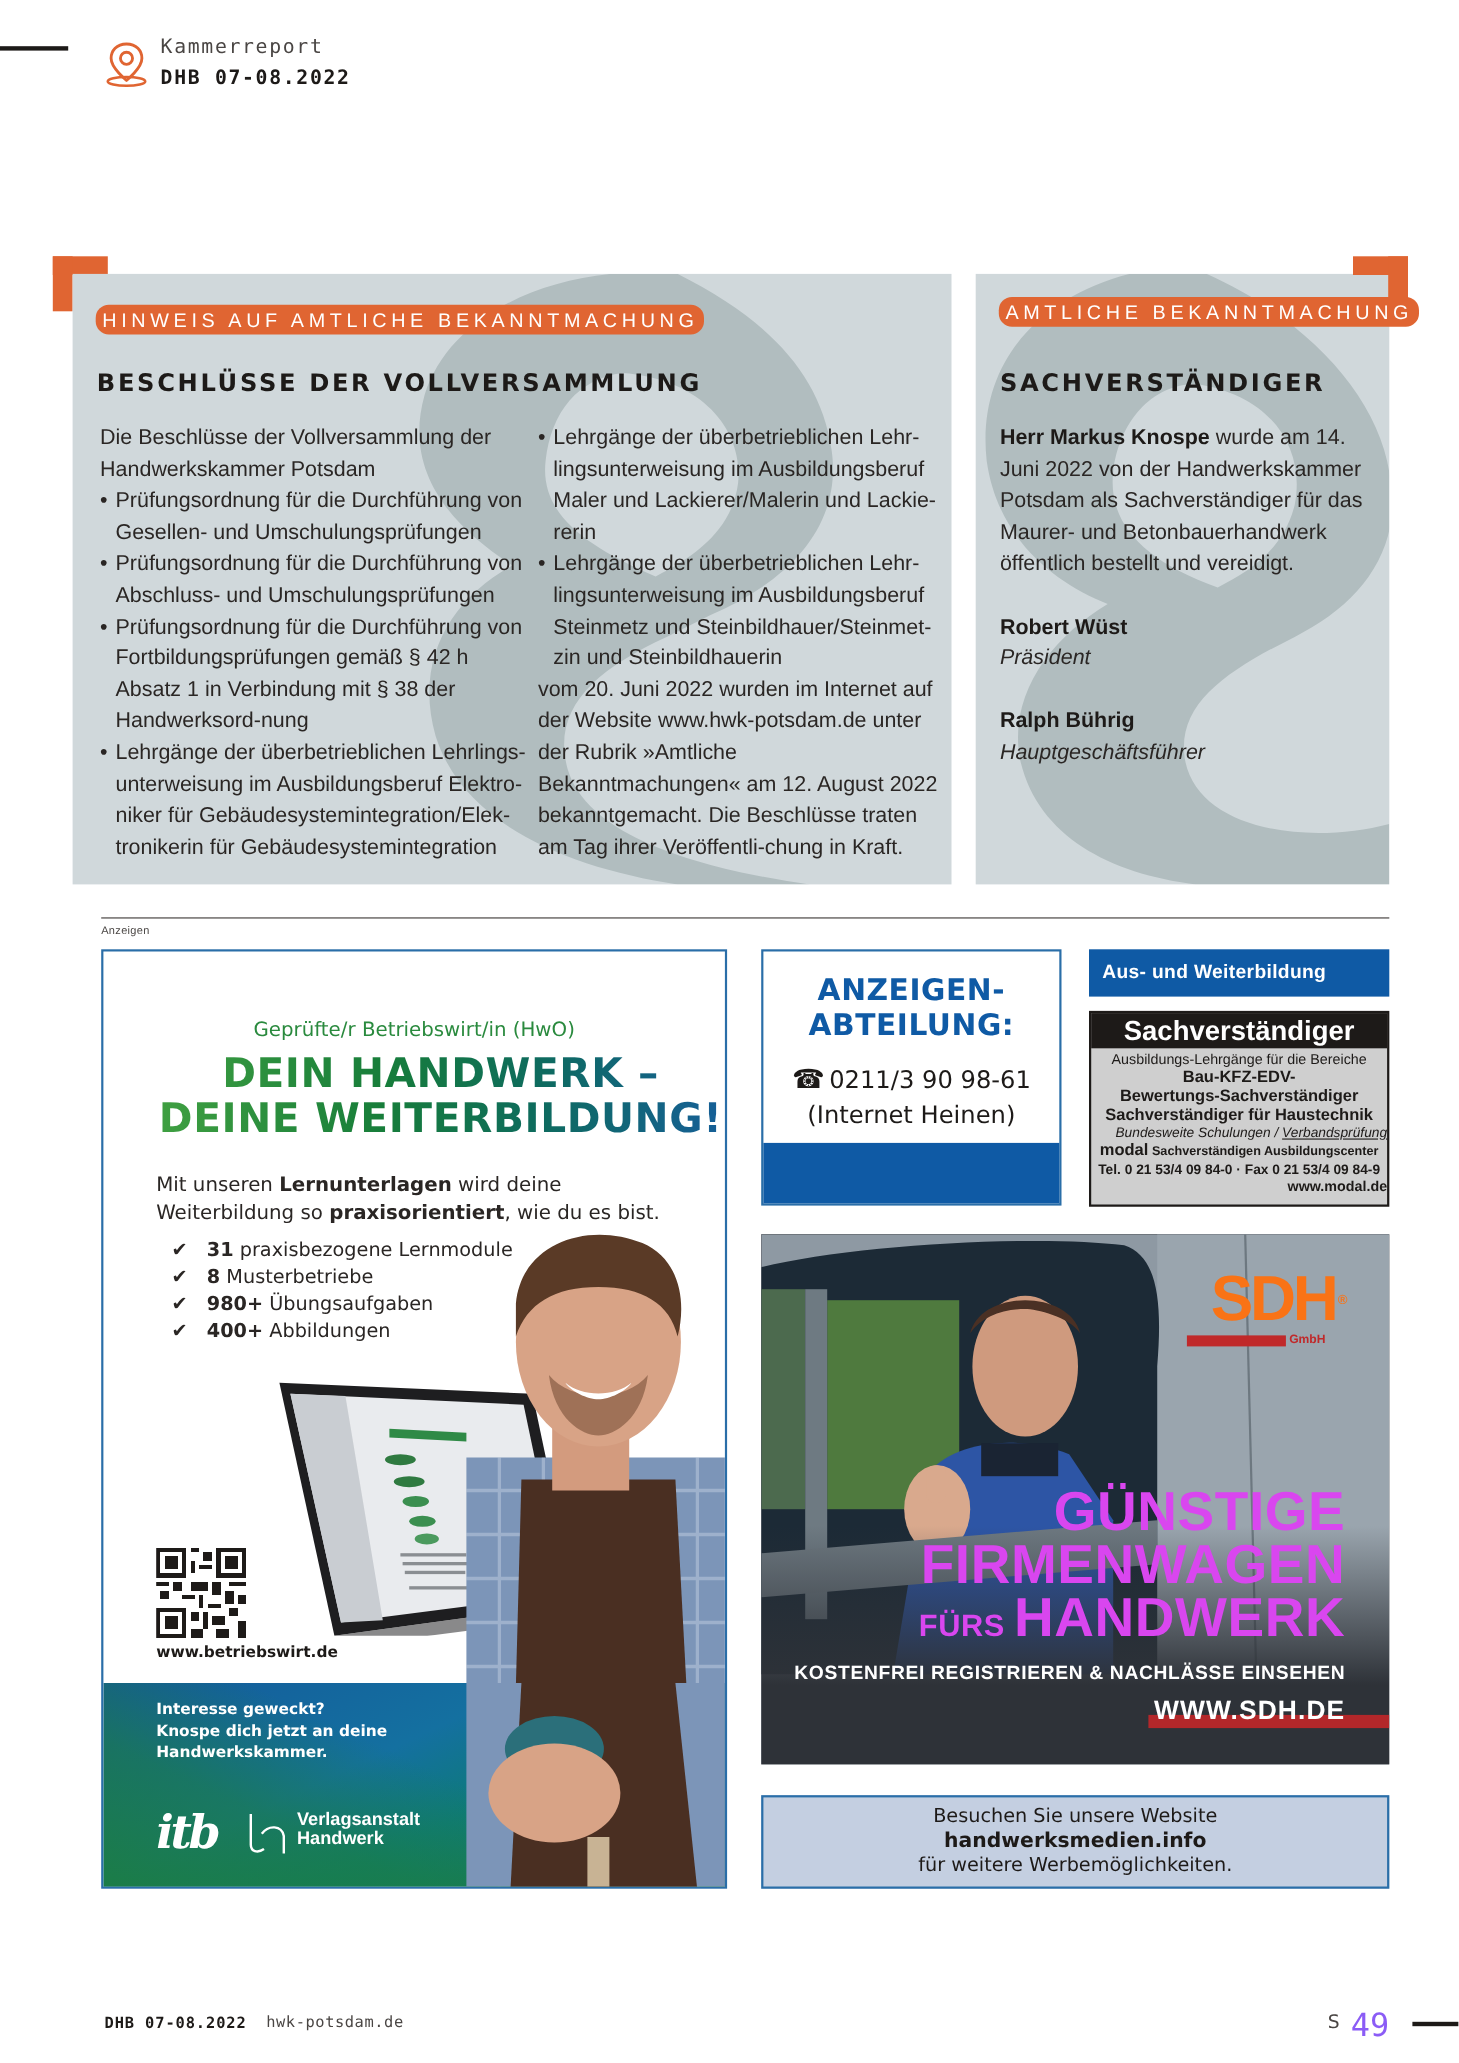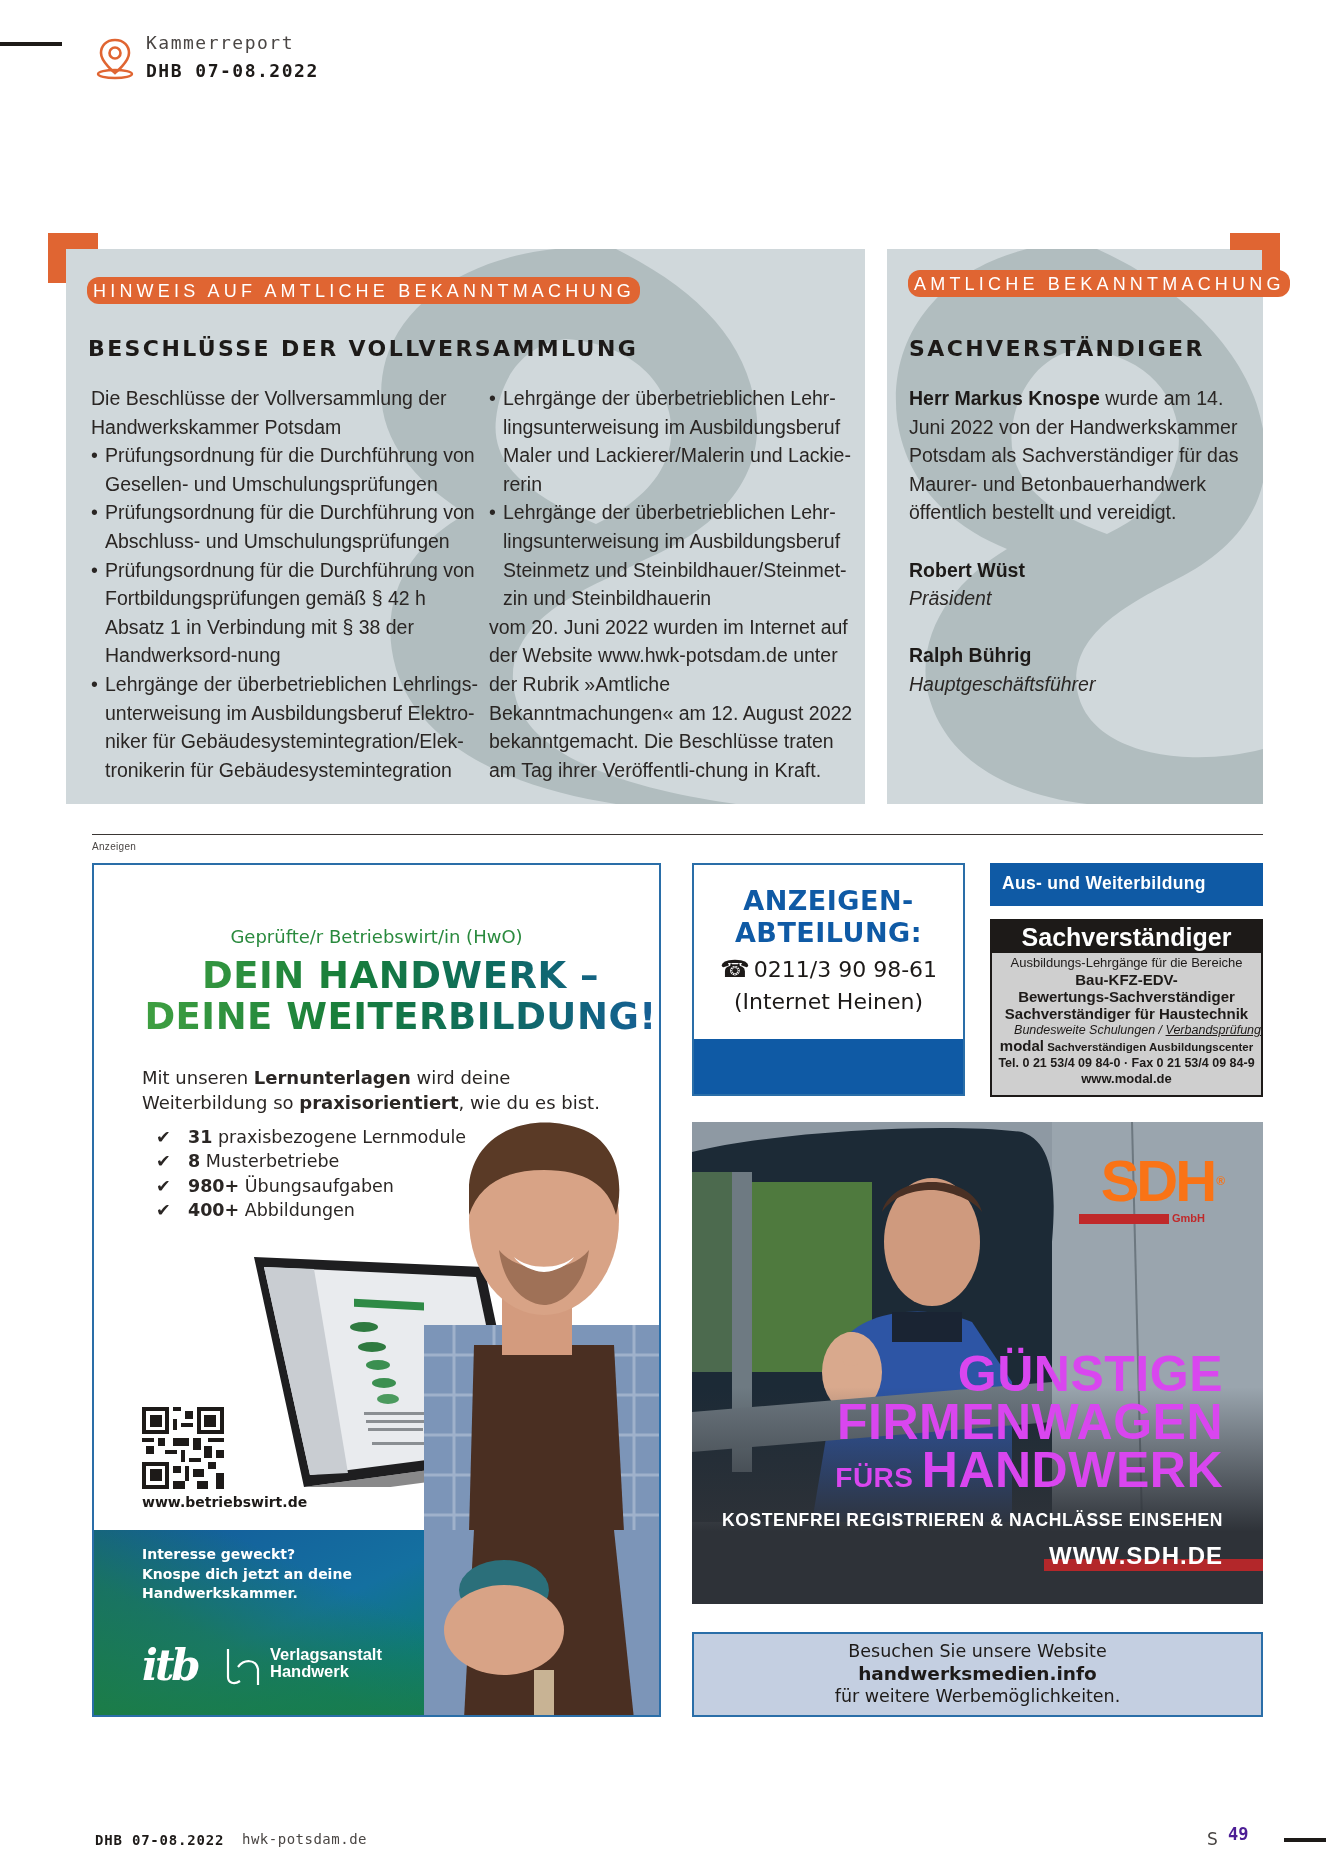--- a/index.html
+++ b/index.html
@@ -52,37 +52,37 @@
   .bw-band { position: absolute; left: 0; top: 665px; width: 569px; height: 189px; background: linear-gradient(155deg, #145a9a 0%, #1470a0 40%, #0e7a7a 60%, #1c7e3c 100%); }
   .bw-band-tri { position: absolute; left: 0; top: 665px; width: 569px; height: 189px; background: linear-gradient(25deg, rgba(28,126,60,0.9) 0%, rgba(28,126,60,0.6) 30%, rgba(20,90,154,0) 55%); }
   .bw-cta { position: absolute; left: 48px; top: 680px; font-family: "DejaVu Sans", sans-serif; font-weight: bold; font-size: 14px; line-height: 19.5px; color: #ffffff; }
   .bw-logo-itb { position: absolute; left: 48px; top: 780px; font-family: "DejaVu Serif", serif; font-weight: bold; font-style: italic; font-size: 42px; color: #ffffff; letter-spacing: -3px; line-height: 42px; }
   .bw-logo-vh-mark { position: absolute; left: 130px; top: 782px; width: 40px; height: 40px; }
   .bw-logo-vh { position: absolute; left: 176px; top: 781px; font-family: "Liberation Sans Narrow", "Liberation Sans", sans-serif; font-weight: bold; font-size: 16.5px; line-height: 17px; color: #ffffff; }
 
   
   .ad-dept { position: absolute; left: 692px; top: 863px; width: 273px; height: 233px; border: 2px solid #2a6ea8; background: #ffffff; }
   .dept-title { position: absolute; left: 0; width: 100%; top: 20px; text-align: center; font-family: "DejaVu Sans", sans-serif; font-weight: bold; font-size: 27px; line-height: 32px; color: #0f5aa5; letter-spacing: 0.5px; }
-  .dept-phone { position: absolute; left: 0; width: 100%; top: 88px; text-align: center; font-family: "DejaVu Sans", sans-serif; font-size: 22px; line-height: 32px; color: #1d1a18; }
+  .dept-phone { position: absolute; left: 0; width: 100%; top: 100px; text-align: center; font-family: "DejaVu Sans", sans-serif; font-size: 22px; line-height: 32px; color: #1d1a18; }
   .dept-phone .tel { font-size: 24px; margin-right: 4px; }
   .dept-band { position: absolute; left: 0; bottom: 0; width: 100%; height: 55px; background: #0f5aa5; }
 
   
   .ad-modal-head { position: absolute; left: 990px; top: 863px; width: 273px; height: 43px; background: #0f5aa5; color: #ffffff; font-family: "Liberation Sans Narrow", "Liberation Sans", sans-serif; font-weight: bold; font-size: 17.5px; padding: 10px 12px; letter-spacing: 0.3px; }
   .ad-modal { position: absolute; left: 990px; top: 919px; width: 273px; height: 178px; border: 2px solid #1d1a18; background: #cfcfcf; }
   .modal-title { position: absolute; left: 0; top: 0; width: 100%; height: 32px; background: #1d1a18; color: #ffffff; text-align: center; font-family: "Liberation Sans", sans-serif; font-weight: bold; font-size: 25px; line-height: 32px; }
   .modal-body { position: absolute; left: 0; top: 34px; width: 100%; text-align: center; font-family: "Liberation Sans", sans-serif; color: #1d1a18; }
   .modal-body .l1 { font-size: 13px; line-height: 16px; }
   .modal-body .l2 { font-weight: bold; font-size: 15px; line-height: 17px; }
   .modal-body .l3 { font-style: italic; font-size: 12.5px; line-height: 16px; text-align: right; }
   .modal-body .l3 u { text-decoration: underline; }
   .modal-body .l4 { font-weight: bold; font-size: 11.5px; line-height: 16px; white-space: nowrap; }
   .modal-body .l4 .big { font-size: 15px; }
   .modal-body .l5 { font-weight: bold; font-size: 12.5px; line-height: 16px; }
-  .modal-body .l6 { font-weight: bold; font-size: 13px; line-height: 16px; }
+  .modal-body .l6 { font-weight: bold; font-size: 13px; line-height: 16px; text-align: right; }
 
   
   .ad-sdh { position: absolute; left: 692px; top: 1122px; width: 571px; height: 482px; background: #2e3238; overflow: hidden; }
   .sdh-van { position: absolute; left: 0; top: 0; width: 571px; height: 482px; }
   .sdh-logo { position: absolute; right: 38px; top: 30px; font-family: "Liberation Sans", sans-serif; font-weight: bold; font-size: 58px; letter-spacing: -3px; color: #f97316; line-height: 58px; }
   .sdh-logo sup { font-size: 12px; vertical-align: top; letter-spacing: 0; margin-left: 2px; }
   .sdh-logo-bar { position: absolute; left: 387px; top: 92px; width: 90px; height: 10px; background: #c0292a; }
   .sdh-gmbh { position: absolute; left: 480px; top: 90px; font-size: 11px; font-weight: bold; color: #c0292a; }
   .sdh-headline { position: absolute; right: 40px; top: 228px; text-align: right; font-family: "Liberation Sans Narrow", "Liberation Sans", sans-serif; font-weight: bold; color: #d946ef; font-size: 50px; line-height: 48px; letter-spacing: 0.5px; }
   .sdh-headline .small { font-size: 28px; }
@@ -91,21 +91,21 @@
   .sdh-url { position: absolute; right: 40px; top: 420px; font-family: "Liberation Sans Narrow", "Liberation Sans", sans-serif; font-weight: bold; font-size: 24px; color: #ffffff; letter-spacing: 1px; }
 
   
   .ad-web { position: absolute; left: 692px; top: 1632px; width: 571px; height: 85px; background: #c4cfe1; border: 2px solid #2a6ea8; text-align: center; font-family: "DejaVu Sans", sans-serif; font-size: 17.5px; line-height: 22.5px; color: #1d1a18; padding-top: 6px; }
   .ad-web .b { font-weight: bold; font-size: 18.5px; }
 
   
   .footer-issue { position: absolute; left: 95px; top: 1832px; font-family: "DejaVu Sans Mono", monospace; font-weight: bold; font-size: 14px; letter-spacing: 0.8px; color: #1d1a18; }
   .footer-site { position: absolute; left: 242px; top: 1831px; font-family: "DejaVu Sans Mono", monospace; font-size: 14px; color: #4a4644; letter-spacing: 0.5px; }
   .footer-s { position: absolute; left: 1207px; top: 1829px; font-family: "DejaVu Sans", sans-serif; font-size: 17px; color: #4a4644; }
-  .footer-num { position: absolute; left: 1228px; top: 1824px; font-family: "DejaVu Sans Mono", monospace; font-weight: bold; font-size: 17px; color: #4c1d95; }
+  .footer-num { position: absolute; left: 1228px; top: 1824px; font-family: "DejaVu Sans Mono", monospace; font-weight: normal; font-size: 29px; color: #8b5cf6; }
   .footer-rule { position: absolute; left: 1284px; top: 1838px; width: 42px; height: 4px; background: #1d1a18; }
 </style>
 </head>
 <body>
 
 <div class="top-rule"></div>
 <svg class="header-pin" viewBox="0 0 40 44">
   <path d="M20 4 C11 4 6 10 6 17 C6 26 20 37 20 37 C20 37 34 26 34 17 C34 10 29 4 20 4 Z" fill="none" stroke="#e06532" stroke-width="2.6"></path>
   <circle cx="20" cy="17" r="5.5" fill="none" stroke="#e06532" stroke-width="2.6"></circle>
   <ellipse cx="20" cy="38" rx="17" ry="4" fill="none" stroke="#e06532" stroke-width="2.4"></ellipse>

